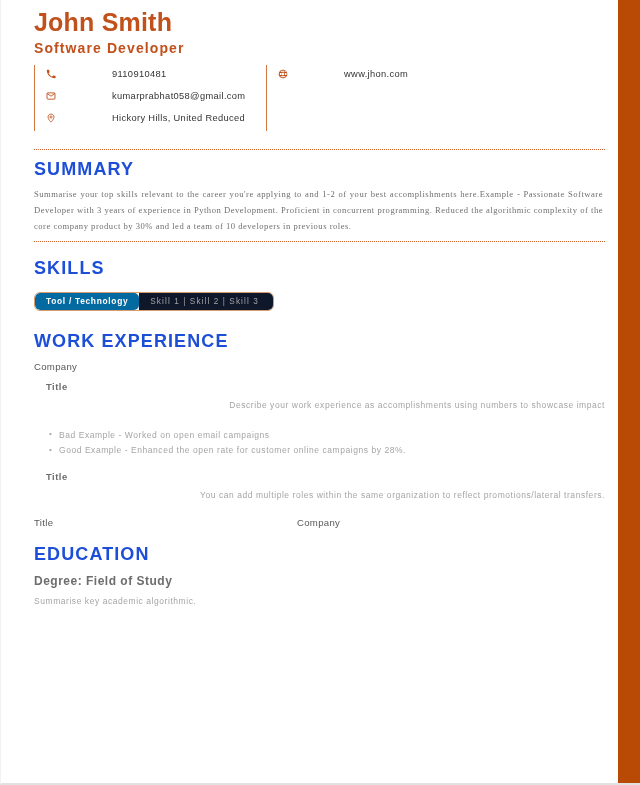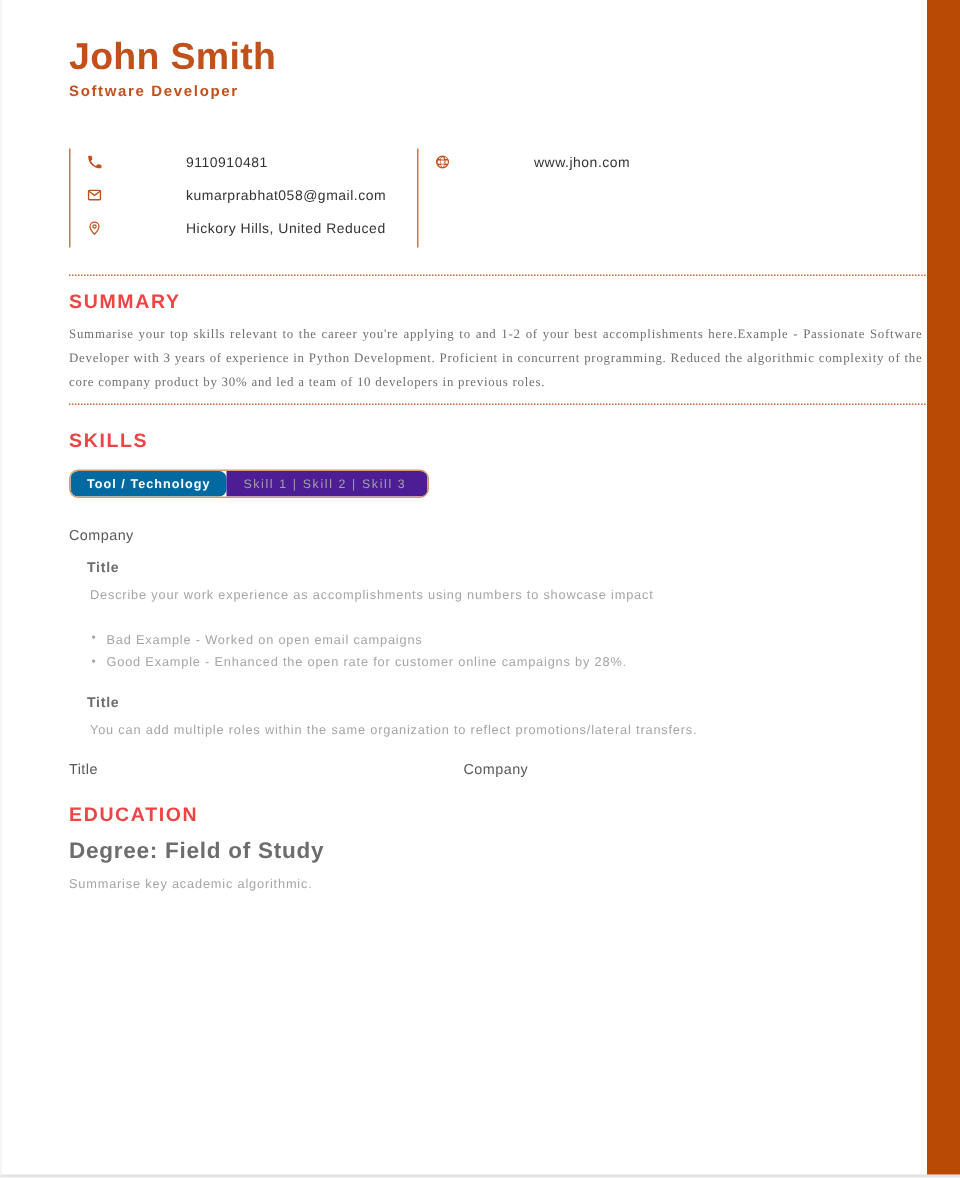--- a/index.html
+++ b/index.html
@@ -23,40 +23,40 @@
     overflow: hidden;
   }
   .right-bar {
     position: absolute;
     top: 0; right: 0;
     width: 22px; height: 785px;
     background: #b84a06;
   }
   .content {
     position: absolute;
-    top: 0; left: 12px;
+    top: 0; left: 0;
     width: 618px;
-    padding: 24px 14px 0 33px;
+    padding: 8px 14px 0 33px;
   }
 
   
   .name {
     font-size: 25px;
     font-weight: bold;
     color: #c1501b;
     letter-spacing: 0.2px;
     line-height: 1.15;
     margin: 0 0 3px 0;
   }
   .role {
-    font-size: 10px;
+    font-size: 14px;
     font-weight: bold;
     color: #c1501b;
     letter-spacing: 1.1px;
-    margin: 0 0 32px 0;
+    margin: 0 0 9px 0;
   }
 
   
   .contact-grid {
     display: flex;
     margin-bottom: 18px;
   }
   .contact-col {
     border-left: 1.2px solid #d0763f;
     padding-left: 11px;
@@ -82,23 +82,23 @@
   .c-text {
     font-size: 9.3px;
     color: #333333;
     letter-spacing: 0.35px;
     padding-left: 3px;
     white-space: nowrap;
   }
 
   
   .sec-title {
-    font-size: 13px;
-    font-weight: bold;
-    color: #ef4444;
+    font-size: 18px;
+    font-weight: bold;
+    color: #1d4ed8;
     letter-spacing: 1.1px;
     margin: 0 0 6px 0;
   }
 
   .summary-block {
     border-top: 1.5px dotted #d1622a;
     border-bottom: 1.5px dotted #d1622a;
     padding: 9px 0 7px 0;
     margin-bottom: 16px;
   }
@@ -130,21 +130,21 @@
     color: #ffffff;
     font-size: 8.4px;
     font-weight: bold;
     letter-spacing: 0.7px;
     display: flex;
     align-items: center;
     padding: 0 11px;
     border-radius: 5px;
   }
   .pill-val {
-    background: #4c1d95;
+    background: #0f172a;
     color: #a3a3a3;
     font-size: 8.2px;
     letter-spacing: 1.1px;
     display: flex;
     align-items: center;
     padding: 0 14px 0 11px;
     white-space: nowrap;
   }
 
   
@@ -162,20 +162,21 @@
     color: #6d6d6d;
     letter-spacing: 0.5px;
     margin: 0 0 7px 12px;
   }
   .role-desc {
     font-size: 8.5px;
     color: #a5a5a5;
     letter-spacing: 0.55px;
     margin: 0 0 3px 14px;
     line-height: 1.6;
+    text-align: right;
   }
   ul.bullets {
     list-style: none;
     margin: 0 0 0 14px;
     padding: 0;
   }
   ul.bullets li {
     font-size: 8.5px;
     color: #a5a5a5;
     letter-spacing: 0.55px;
@@ -205,21 +206,21 @@
   }
   .two-col-row .tc-right {
     font-size: 9.6px;
     color: #585858;
     letter-spacing: 0.3px;
   }
 
   
   .edu-block .sec-title { margin-bottom: 9px; }
   .degree {
-    font-size: 15px;
+    font-size: 12px;
     font-weight: bold;
     color: #6d6d6d;
     letter-spacing: 0.5px;
     margin: 0 0 8px 0;
   }
   .edu-desc {
     font-size: 8.5px;
     color: #a5a5a5;
     letter-spacing: 0.55px;
     margin: 0;
@@ -294,20 +295,21 @@
 
     <div class="skills-block">
       <div class="sec-title">SKILLS</div>
       <div class="skill-pill">
         <span class="pill-key">Tool / Technology</span>
         <span class="pill-val">Skill 1  |  Skill 2  |  Skill 3</span>
       </div>
     </div>
 
     <div class="work-block">
+      <div class="sec-title">WORK EXPERIENCE</div>
       <div class="company-name">Company</div>
 
       <div>
         <div class="role-title">Title</div>
         <div class="role-desc">Describe your work experience as accomplishments using numbers to showcase impact</div>
         <div class="gap-block"></div>
         <ul class="bullets">
           <li>Bad Example - Worked on open email campaigns</li>
           <li>Good Example - Enhanced the open rate for customer online campaigns by 28%.</li>
         </ul>

